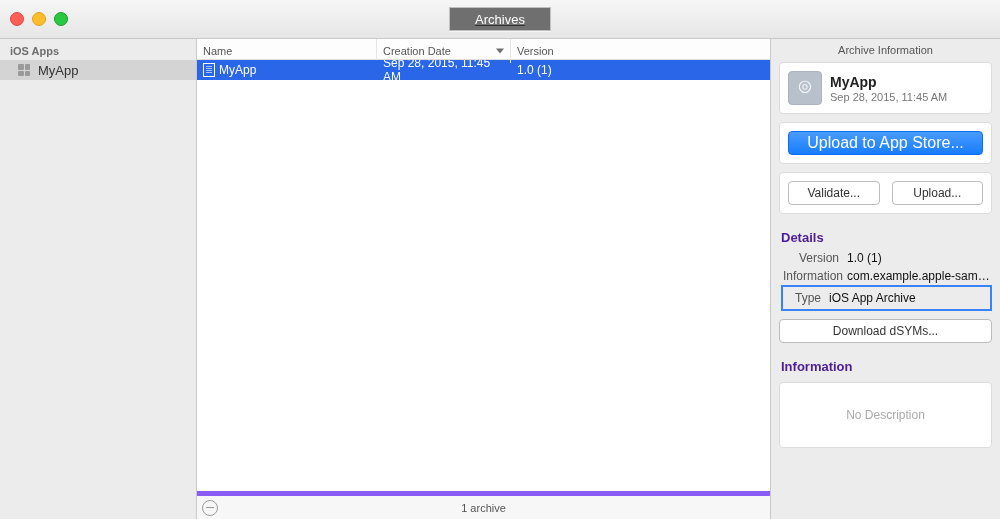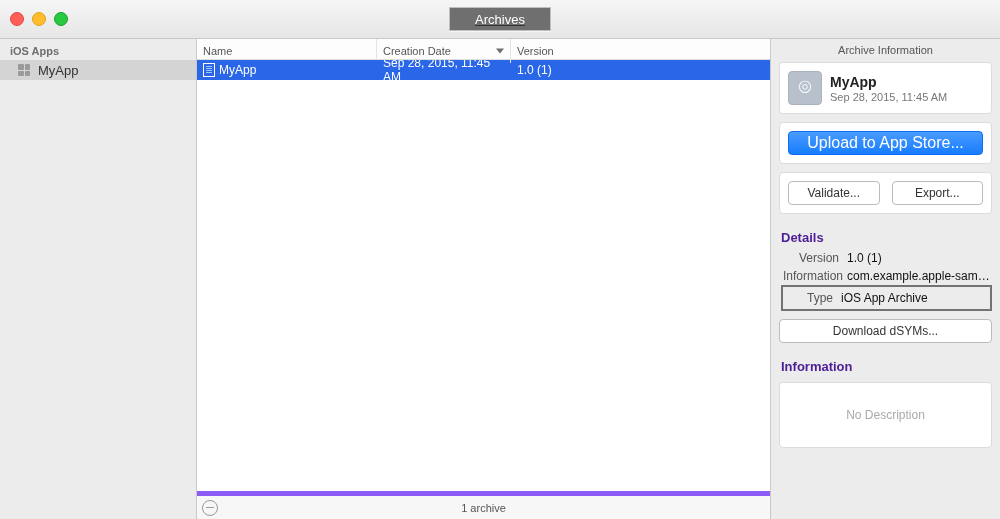--- a/index.html
+++ b/index.html
@@ -253,22 +253,22 @@
   .kv{
     display:flex;
     font-size:12px;
     padding:2px 0;
     margin-left:12px;
     margin-right:8px;
   }
   .kv .k{ width:56px; text-align:right; color:#555; margin-right:8px;}
   .kv .v{ flex:1; color:#111; white-space:nowrap; overflow:hidden; text-overflow:ellipsis;}
   .highlight-red{
-    border:2px solid #737373;
-    padding:2px 16px;
+    border:2px solid #3b82f6;
+    padding:2px 4px;
     display:inline-flex;
     margin-left:10px;
     margin-right:8px;
   }
   .desc-box{
     background:#fff;
     border:1px solid #dcdcdc;
     border-radius:4px;
     margin:4px 8px 8px 8px;
     height:64px;
@@ -351,21 +351,21 @@
       </div>
     </div>
 
     <div class="panel">
       <button class="btn btn-primary">Upload to App Store...</button>
     </div>
 
     <div class="panel">
       <div class="btn-row">
         <button class="btn">Validate...</button>
-        <button class="btn">Export...</button>
+        <button class="btn">Upload...</button>
       </div>
     </div>
 
     <div class="section-label">Details</div>
     <div class="kv">
       <div class="k">Version</div>
       <div class="v">1.0 (1)</div>
     </div>
     <div class="kv">
       <div class="k">Information</div>

